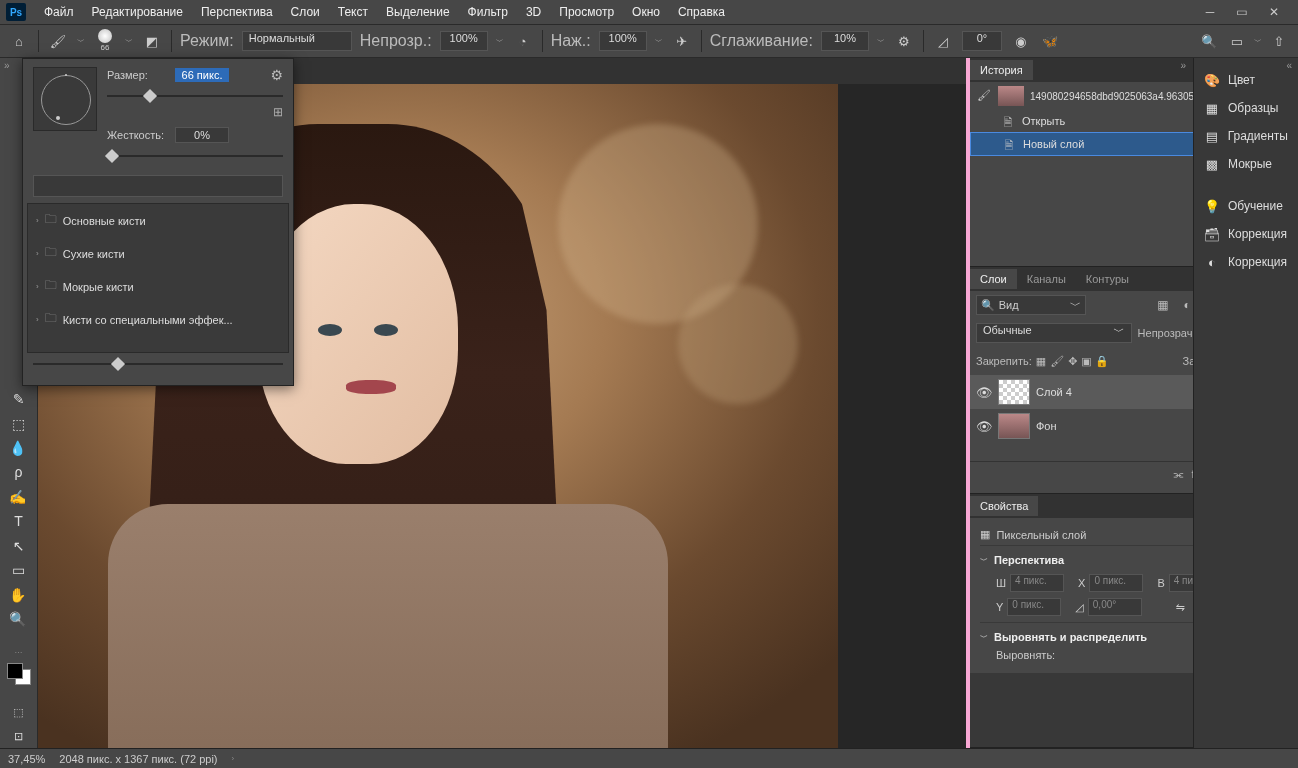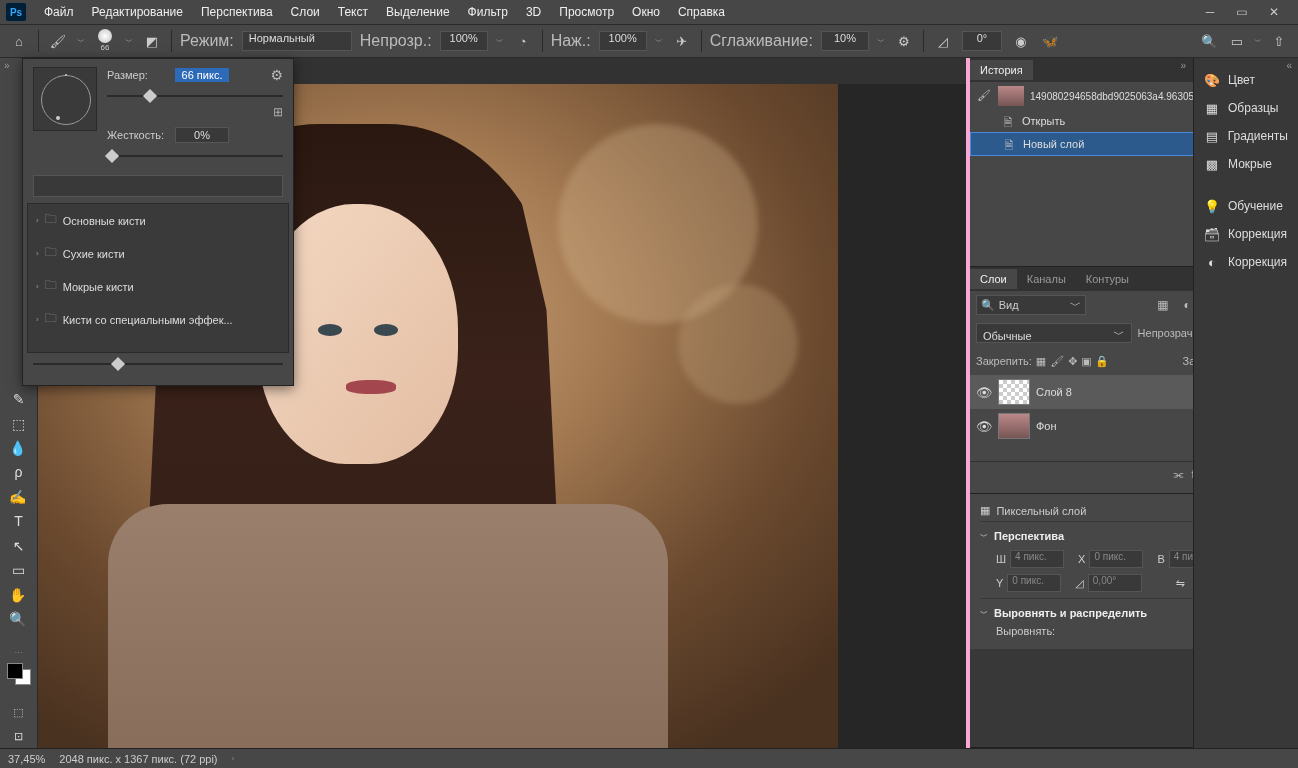--- a/index.html
+++ b/index.html
@@ -78,21 +78,21 @@
 .hist-item.sel{background:#2d5a8c;border:1px solid #4a8ae0}
 .hist-icon{width:16px;height:14px;color:#ccc;text-align:center}
 .hist-spacer{height:80px;background:#474747}
 .hist-footer{display:flex;justify-content:flex-end;gap:10px;padding:4px 8px;color:#ccc;background:#474747}
 .layers-body{background:#474747}
 .lay-row1{display:flex;align-items:center;gap:6px;padding:4px 6px}
 .lay-search{flex:0 0 110px;background:#393939;border:1px solid #555;height:20px;display:flex;align-items:center;padding:0 4px;color:#ccc;font-size:11px;gap:4px}
 .lay-filter-icons{display:flex;gap:6px;margin-left:auto}
 .lay-fi{width:18px;height:18px;color:#bbb;display:flex;align-items:center;justify-content:center;font-size:12px}
 .lay-row2{display:flex;align-items:center;gap:6px;padding:4px 6px}
-.lay-blend{flex:1;background:#393939;border:1px solid #555;height:20px;padding:0 6px;color:#ddd;font-size:11px;display:flex;align-items:flex-end}
+.lay-blend{flex:1;background:#393939;border:1px solid #555;height:20px;padding:0 6px;color:#ddd;font-size:11px;display:flex;align-items:flex-start}
 .lay-opac-lbl{color:#bbb;font-size:11px}
 .lay-opac-val{background:#393939;border:1px solid #555;height:20px;width:48px;font-size:11px;color:#ddd;text-align:center;display:flex;align-items:center;justify-content:center}
 .lay-row3{display:flex;align-items:center;gap:4px;padding:4px 6px;font-size:11px;color:#bbb}
 .lay-lock-icons{display:flex;gap:4px}
 .lay-list{background:#474747}
 .layer{display:flex;align-items:center;gap:6px;padding:4px 6px;font-size:11px;color:#ddd}
 .layer.sel{background:#5a5a5a}
 .lay-eye{width:16px;text-align:center;font-size:13px}
 .lay-thumb{width:32px;height:26px;border:1px solid #777}
 .lay-thumb.trans{background:repeating-conic-gradient(#ccc 0 25%,#fff 0 50%) 0 0/8px 8px}
@@ -291,21 +291,21 @@
             <span>🔒</span>
           </div>
           <span style="margin-left:auto">Заливка:</span>
           <div class="lay-opac-val">100%</div>
             <span class="chev">﹀</span>
         </div>
         <div class="lay-list">
           <div class="layer sel">
             <span class="lay-eye">👁</span>
             <div class="lay-thumb trans"></div>
-            <span>Слой 8</span>
+            <span>Слой 4</span>
           </div>
           <div class="layer">
             <span class="lay-eye">👁</span>
             <div class="lay-thumb img"></div>
             <span>Фон</span>
             <span class="lay-lock">🔒</span>
           </div>
           <div style="height:18px"></div>
         </div>
         <div class="lay-footer">
@@ -314,20 +314,24 @@
           <span>◼</span>
           <span>◐</span>
           <span>🗀</span>
           <span>⊞</span>
           <span>🗑</span>
         </div>
       </div>
     </div>
 
     <div class="panel" style="flex:1">
+      <div class="panel-tabs">
+        <div class="ptab active">Свойства</div>
+        <div class="panel-menu">≡</div>
+      </div>
       <div class="props-body">
         <div class="props-title-row">
           <span>▦</span>
           <span>Пиксельный слой</span>
         </div>
         <div class="props-section">
           <div class="props-sec-hdr">
               <span class="chev">﹀</span>
               <span>Перспектива</span>
             </div>

